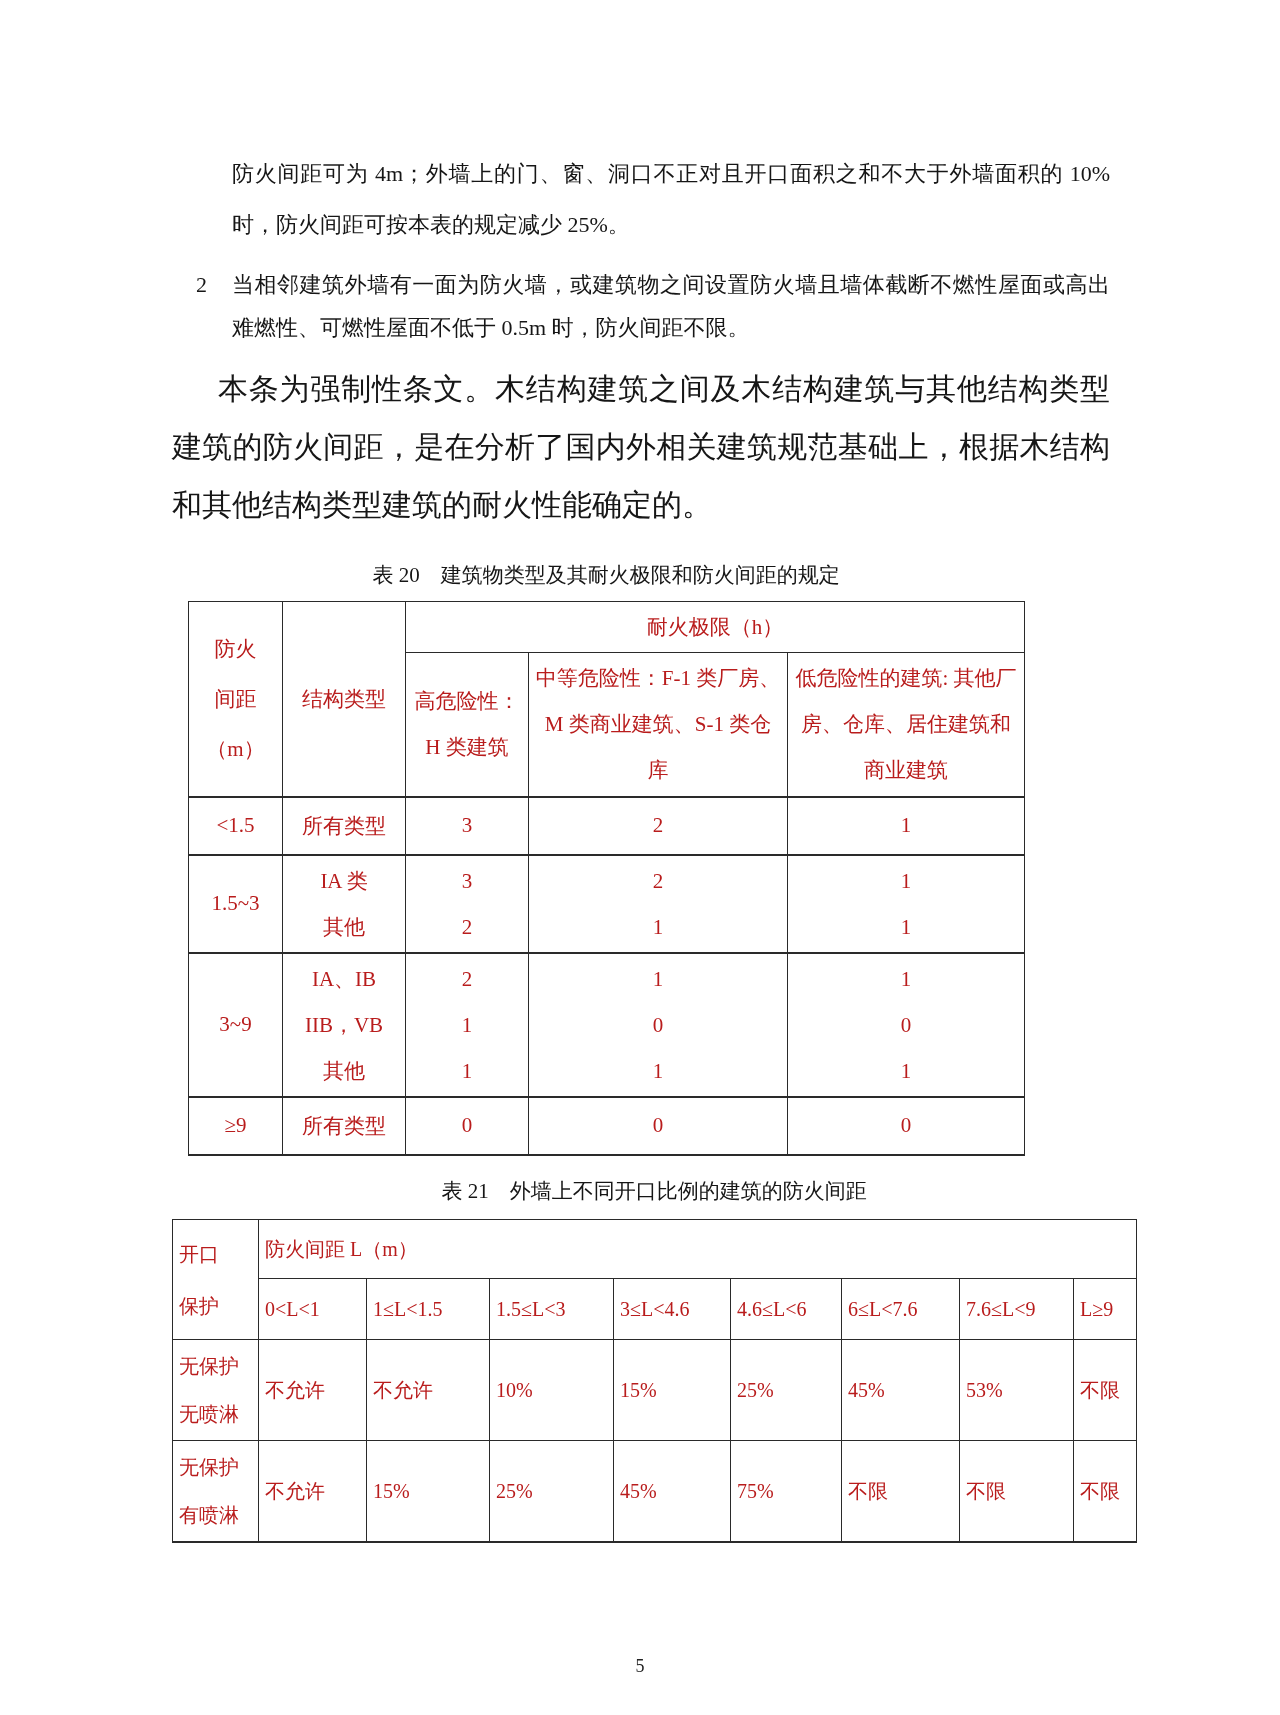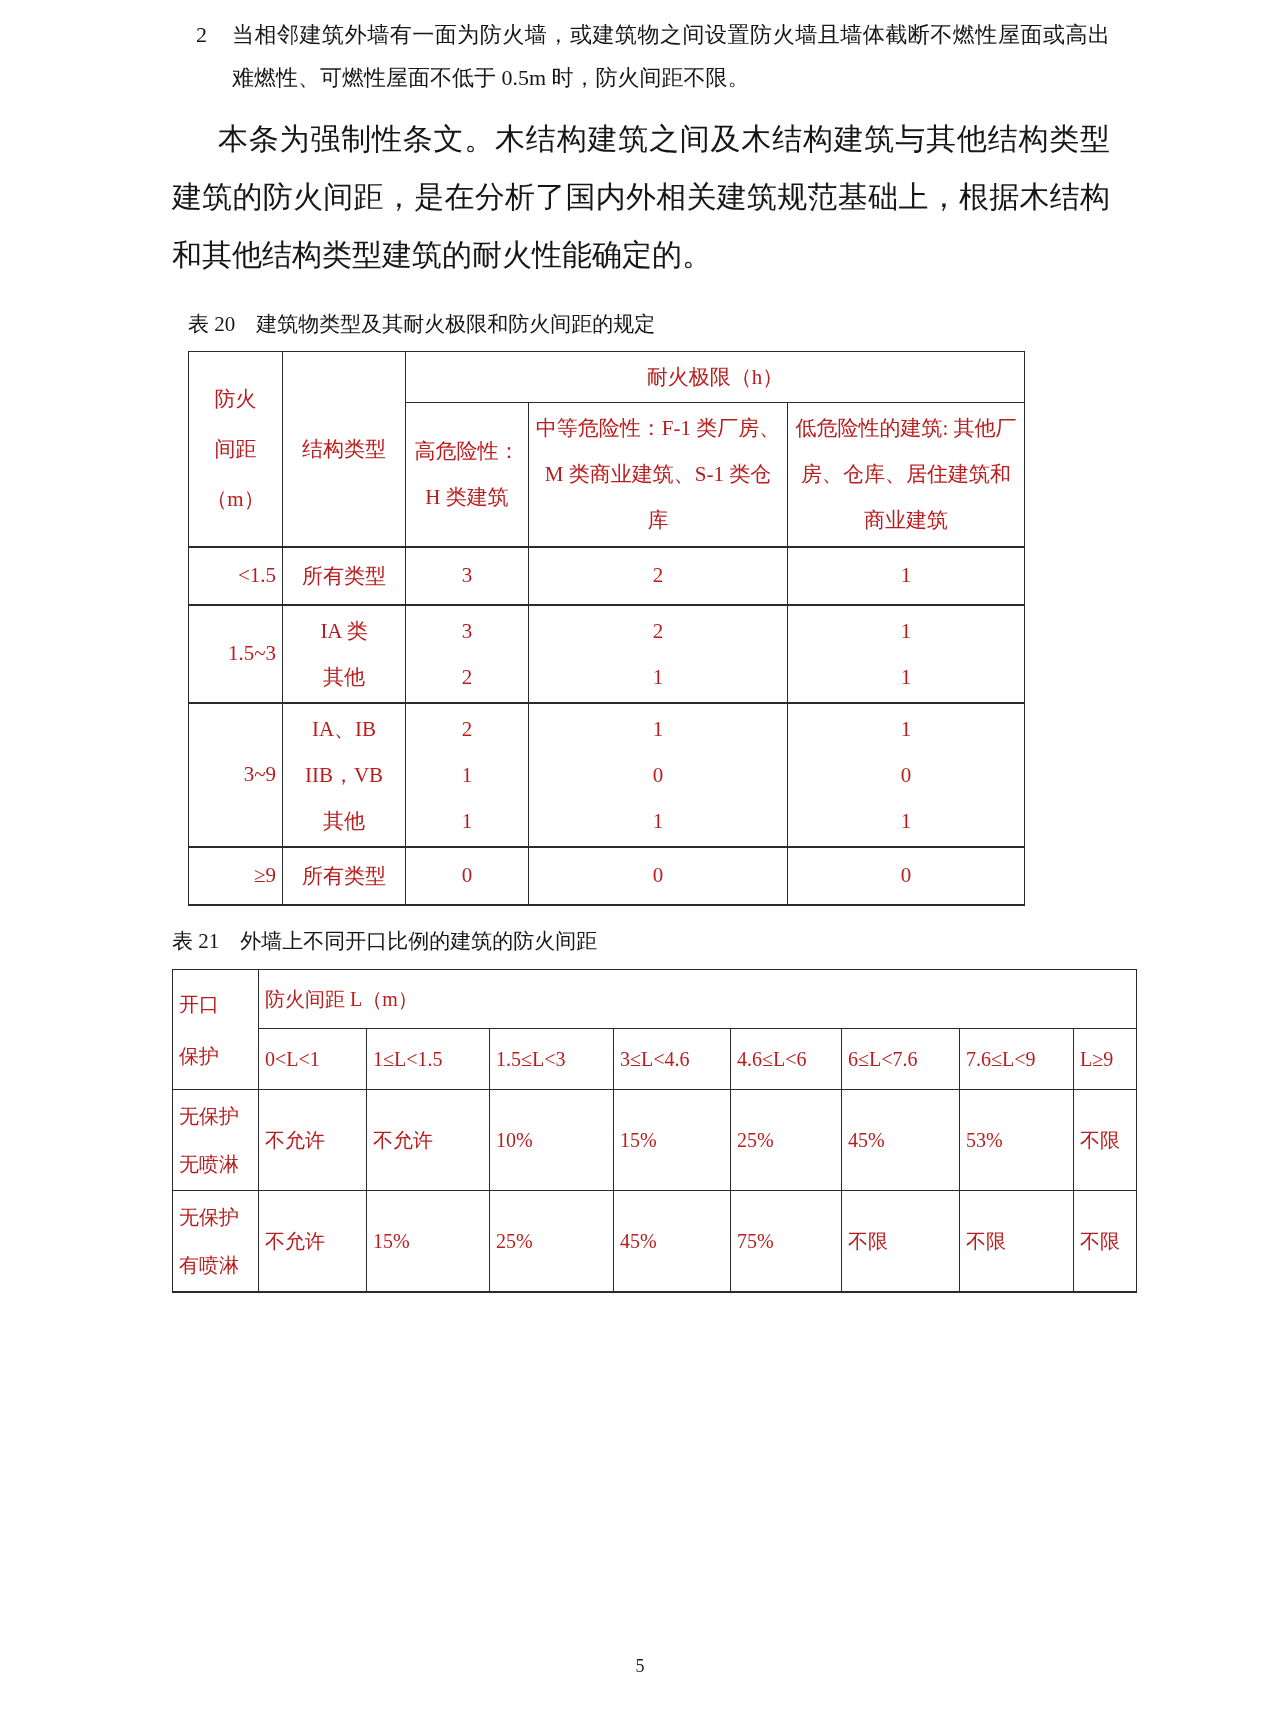--- a/index.html
+++ b/index.html
@@ -38,37 +38,37 @@
     font-size:30px;line-height:1.93;
     text-align:justify;
     text-indent:46px;
   }
 
   
   table{border-collapse:collapse;table-layout:fixed;font-size:21px;color:#b91c1c;}
   th,td{border:1px solid #2a2a2a;font-weight:normal;padding:2px 6px;vertical-align:middle;}
 
   .tbl-title{
-    font-size:21px;line-height:1.5;
+    font-size:21px;line-height:1.5;text-align:center;
   }
 
   
   .t20-wrap{margin:26px 0 0 188px;width:836px;}
   .t20-wrap .tbl-title{margin-bottom:10px;}
   .t20{width:836px;border:1.5px solid #2a2a2a;border-bottom:2.5px solid #2a2a2a;}
   .t20 th{text-align:center;}
   .t20 td{text-align:center;}
   .t20 thead tr.grp-row th{height:46px;}
   .t20 thead tr.sub-row th{height:134px;line-height:2.2;}
   .t20 thead{border-bottom:2.5px solid #2a2a2a;}
   .t20 tbody tr{border-top:2px solid #2a2a2a;}
   .t20 .vstack span{display:block;line-height:50px;}
   .t20 .row-single td{height:52px;}
   .t20 .cell-line{height:46px;line-height:46px;}
-  .t20 td.range-cell{font-size:21px;text-align:right;}
+  .t20 td.range-cell{font-size:21px;}
 
   
   .t21-wrap{margin:20px 0 0 172px;width:964px;}
   .t21-wrap .tbl-title{margin-bottom:12px;}
   .t21{width:964px;border:1.5px solid #2a2a2a;border-bottom:2px solid #2a2a2a;font-size:20px;}
   .t21 th,.t21 td{text-align:left;}
   .t21 tr.hdr1 th{height:54px;}
   .t21 tr.hdr2 th{height:56px;}
   .t21 tbody td{height:88px;}
   .t21 .vstack2 span{display:block;line-height:52px;}
@@ -78,20 +78,21 @@
   .page-number{
     position:absolute;left:0;bottom:38px;width:1280px;
     text-align:center;font-size:18px;color:#222;
   }
 </style>
 </head>
 <body>
 
 <div class="page">
 
+  <div class="clause-cont">防火间距可为 4m；外墙上的门、窗、洞口不正对且开口面积之和不大于外墙面积的 10%时，防火间距可按本表的规定减少 25%。</div>
 
   <div class="clause-item">
     <span class="marker">2</span>
     <div class="clause-text">当相邻建筑外墙有一面为防火墙，或建筑物之间设置防火墙且墙体截断不燃性屋面或高出难燃性、可燃性屋面不低于 0.5m 时，防火间距不限。</div>
   </div>
 
 
   <div class="para">本条为强制性条文。木结构建筑之间及木结构建筑与其他结构类型建筑的防火间距，是在分析了国内外相关建筑规范基础上，根据木结构和其他结构类型建筑的耐火性能确定的。</div>
 
   <div class="t20-wrap">

